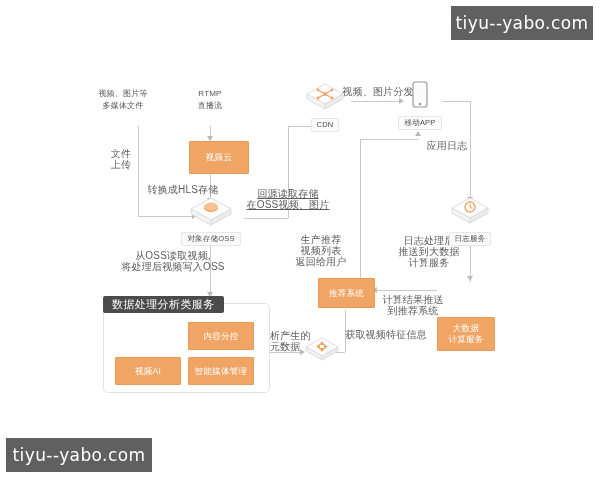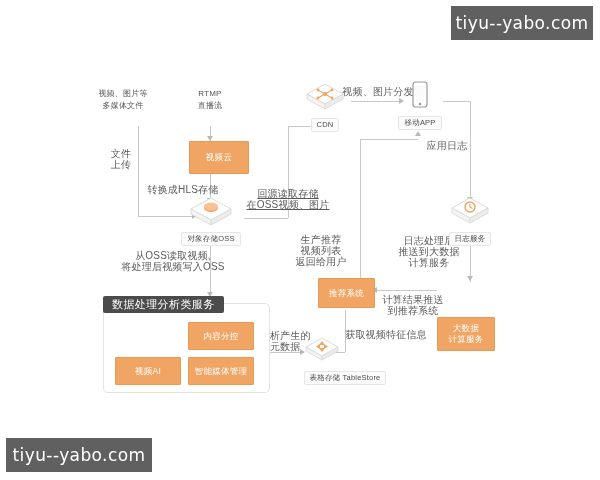--- a/index.html
+++ b/index.html
@@ -273,21 +273,20 @@
         <polygon points="21,12 21,16 37,25 37,21" fill="#f4f4f4" stroke="#dcdcdc" stroke-width="1"></polygon>
         <polygon points="53,12 53,16 37,25 37,21" fill="#ececec" stroke="#dcdcdc" stroke-width="1"></polygon>
         <g fill="#f0a564">
           <polygon points="37,6 40,10 34,10"></polygon>
           <polygon points="37,17 40,13 34,13"></polygon>
           <polygon points="31,11.5 35,9 35,14"></polygon>
           <polygon points="43,11.5 39,9 39,14"></polygon>
         </g>
       </svg>
     </div>
-    <span class="icon-cap">表格存储 TableStore</span>
   </div>
 
   <div class="group-box" style="left:103px; top:303px; width:165px; height:88px;"></div>
   <div class="group-title" style="left:103px; top:296px;">数据处理分析类服务</div>
 
   <div class="orange-box" style="left:188px; top:322px; width:64px; height:26px;">内容分控</div>
   <div class="orange-box" style="left:115px; top:357px; width:64px; height:26px;">视频AI</div>
   <div class="orange-box" style="left:188px; top:357px; width:64px; height:26px;">智能媒体管理</div>
 
   <div class="wm" style="left:451px; top:6px; width:142px; height:34px;">tiyu--yabo.com</div>

